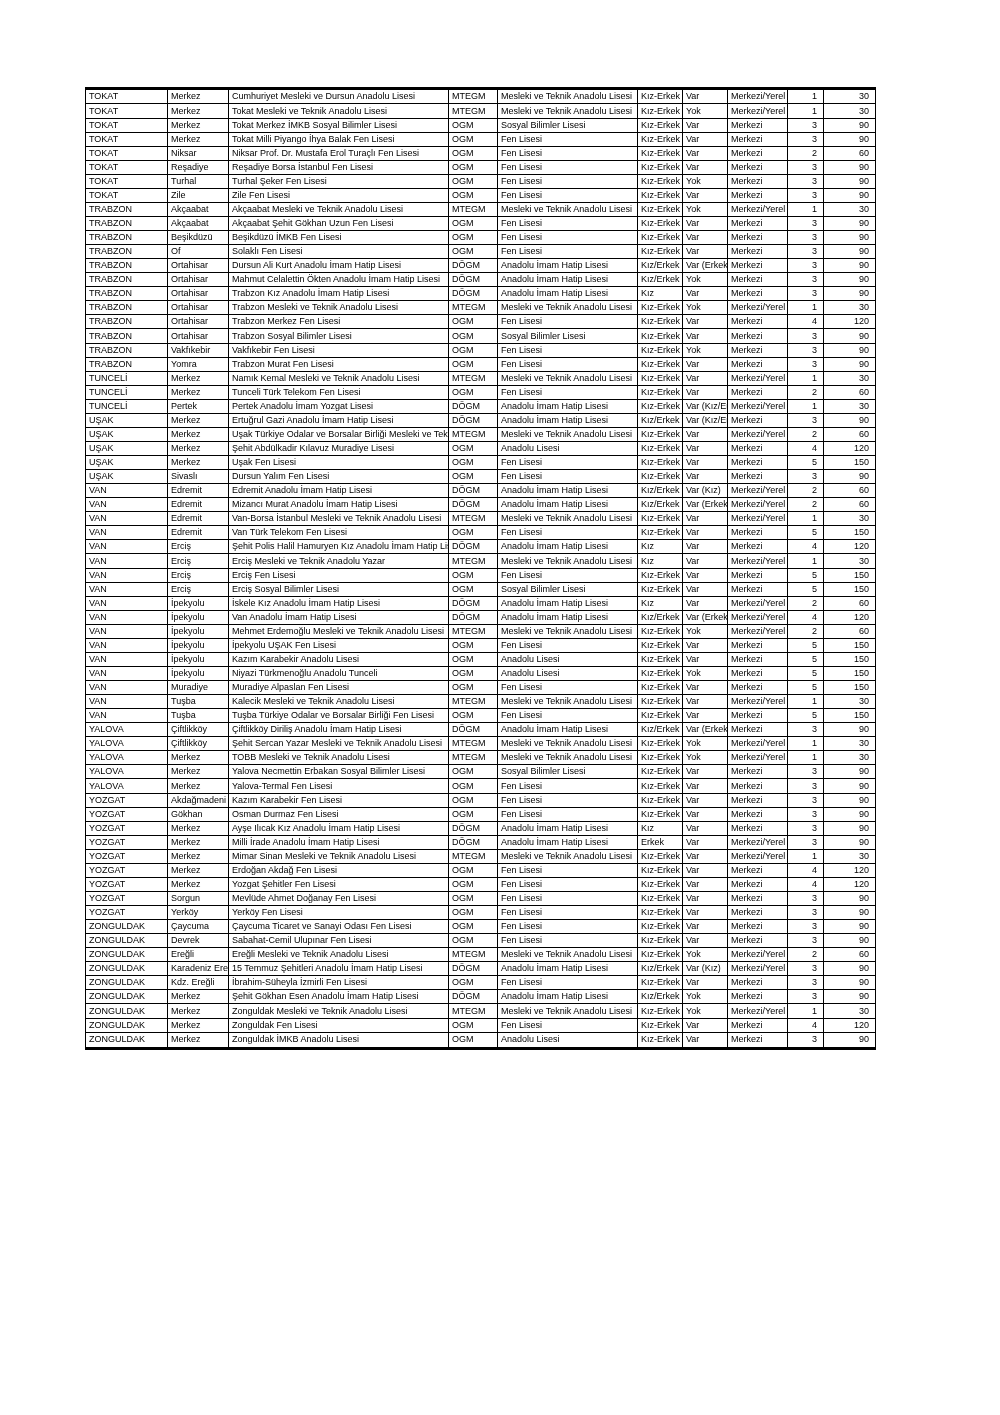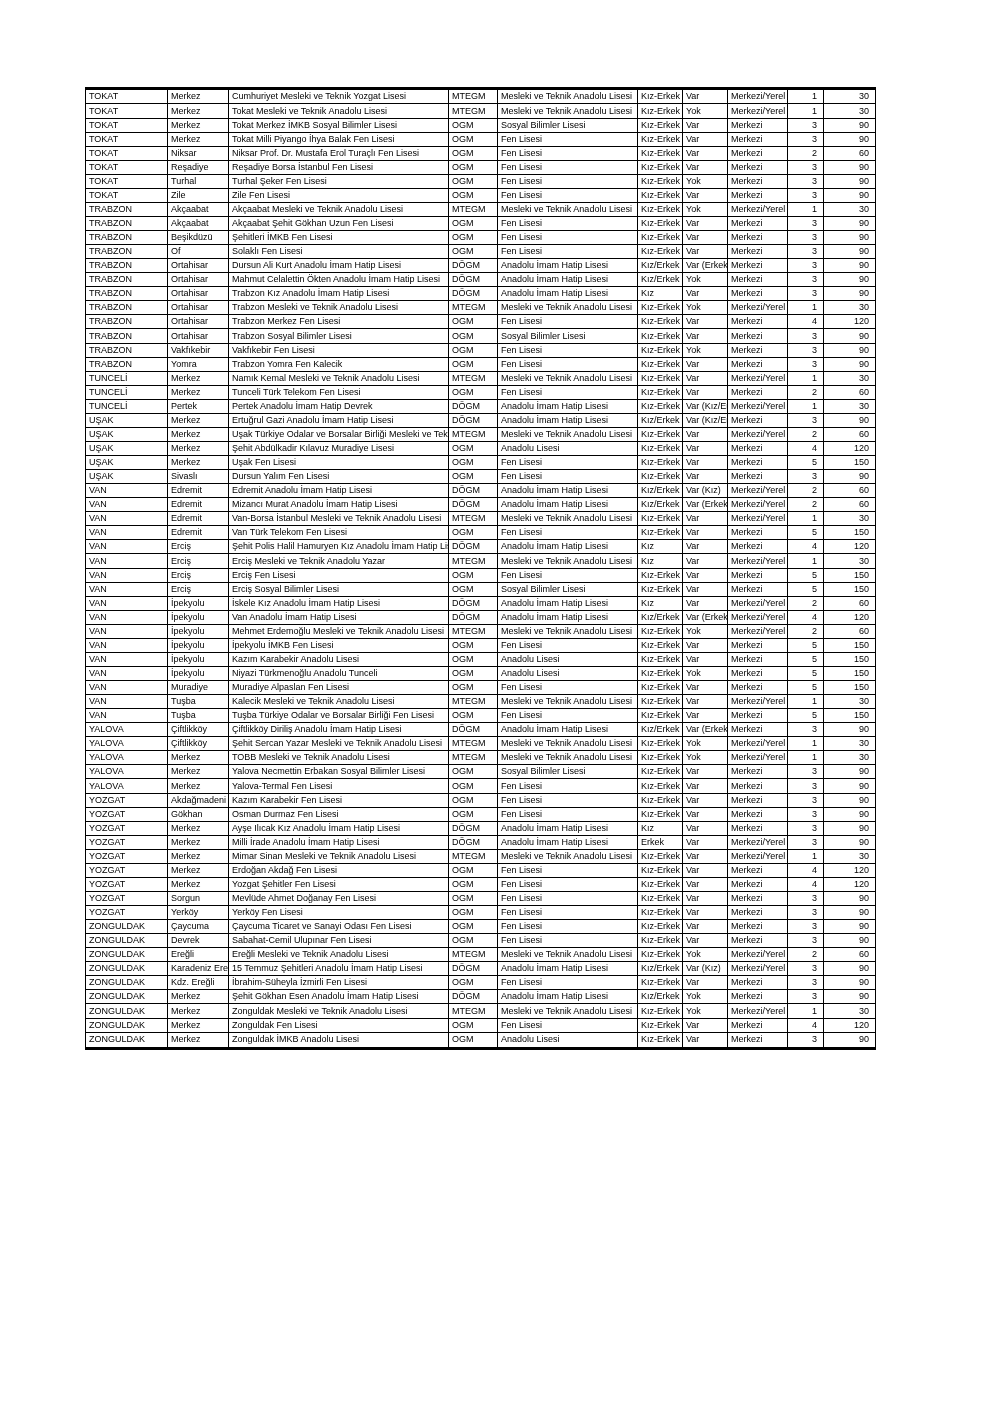--- a/index.html
+++ b/index.html
@@ -55,21 +55,21 @@
       <col style="width:45px">
       <col style="width:45px">
       <col style="width:60px">
       <col style="width:36px">
       <col style="width:52px">
     </colgroup>
     <tbody>
         <tr>
           <td>TOKAT</td>
           <td>Merkez</td>
-          <td>Cumhuriyet Mesleki ve Teknik Yozgat Lisesi</td>
+          <td>Cumhuriyet Mesleki ve Dursun Anadolu Lisesi</td>
           <td>MTEGM</td>
           <td>Mesleki ve Teknik Anadolu Lisesi</td>
           <td>Kız-Erkek</td>
           <td>Var</td>
           <td>Merkezi/Yerel</td>
           <td class="num">1</td>
           <td class="num">30</td>
         </tr>
         <tr>
           <td>TOKAT</td>
@@ -175,21 +175,21 @@
           <td>Fen Lisesi</td>
           <td>Kız-Erkek</td>
           <td>Var</td>
           <td>Merkezi</td>
           <td class="num">3</td>
           <td class="num">90</td>
         </tr>
         <tr>
           <td>TRABZON</td>
           <td>Beşikdüzü</td>
-          <td>Şehitleri İMKB Fen Lisesi</td>
+          <td>Beşikdüzü İMKB Fen Lisesi</td>
           <td>OGM</td>
           <td>Fen Lisesi</td>
           <td>Kız-Erkek</td>
           <td>Var</td>
           <td>Merkezi</td>
           <td class="num">3</td>
           <td class="num">90</td>
         </tr>
         <tr>
           <td>TRABZON</td>
@@ -283,21 +283,21 @@
           <td>Fen Lisesi</td>
           <td>Kız-Erkek</td>
           <td>Yok</td>
           <td>Merkezi</td>
           <td class="num">3</td>
           <td class="num">90</td>
         </tr>
         <tr>
           <td>TRABZON</td>
           <td>Yomra</td>
-          <td>Trabzon Yomra Fen Kalecik</td>
+          <td>Trabzon Murat Fen Lisesi</td>
           <td>OGM</td>
           <td>Fen Lisesi</td>
           <td>Kız-Erkek</td>
           <td>Var</td>
           <td>Merkezi</td>
           <td class="num">3</td>
           <td class="num">90</td>
         </tr>
         <tr>
           <td>TUNCELİ</td>
@@ -319,21 +319,21 @@
           <td>Fen Lisesi</td>
           <td>Kız-Erkek</td>
           <td>Var</td>
           <td>Merkezi</td>
           <td class="num">2</td>
           <td class="num">60</td>
         </tr>
         <tr>
           <td>TUNCELİ</td>
           <td>Pertek</td>
-          <td>Pertek Anadolu İmam Hatip Devrek</td>
+          <td>Pertek Anadolu İmam Yozgat Lisesi</td>
           <td>DÖGM</td>
           <td>Anadolu İmam Hatip Lisesi</td>
           <td>Kız-Erkek</td>
           <td>Var (Kız/Erkek)</td>
           <td>Merkezi/Yerel</td>
           <td class="num">1</td>
           <td class="num">30</td>
         </tr>
         <tr>
           <td>UŞAK</td>
@@ -523,21 +523,21 @@
           <td>Mesleki ve Teknik Anadolu Lisesi</td>
           <td>Kız-Erkek</td>
           <td>Yok</td>
           <td>Merkezi/Yerel</td>
           <td class="num">2</td>
           <td class="num">60</td>
         </tr>
         <tr>
           <td>VAN</td>
           <td>İpekyolu</td>
-          <td>İpekyolu İMKB Fen Lisesi</td>
+          <td>İpekyolu UŞAK Fen Lisesi</td>
           <td>OGM</td>
           <td>Fen Lisesi</td>
           <td>Kız-Erkek</td>
           <td>Var</td>
           <td>Merkezi</td>
           <td class="num">5</td>
           <td class="num">150</td>
         </tr>
         <tr>
           <td>VAN</td>

